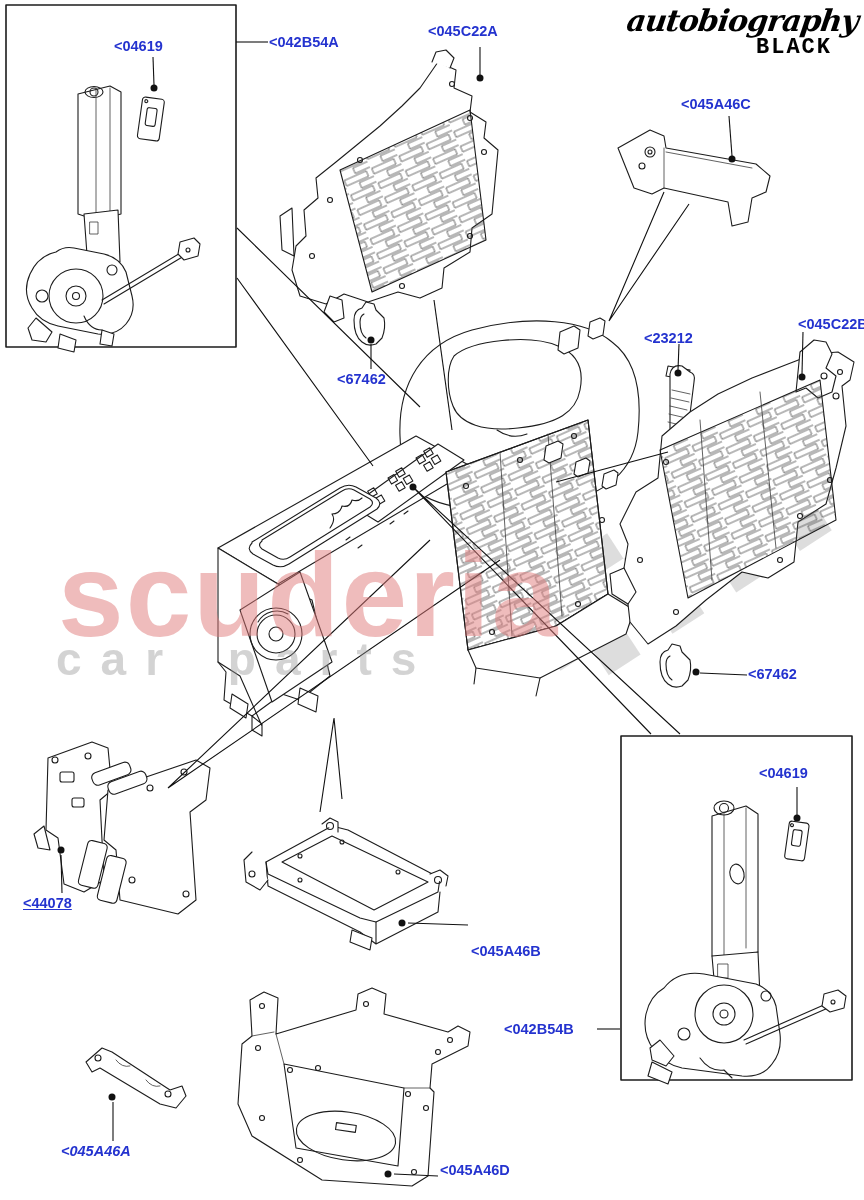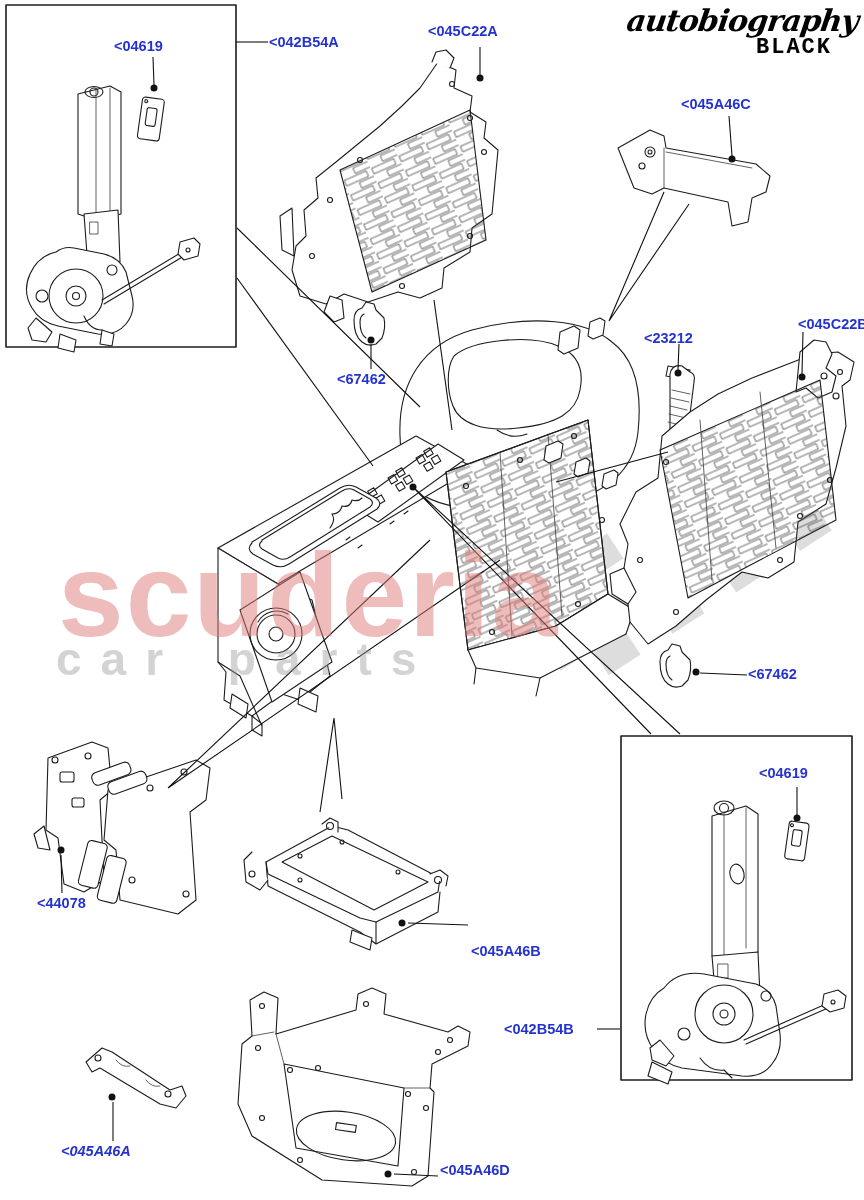--- a/index.html
+++ b/index.html
@@ -336,18 +336,18 @@
 </div>
 
 <div class="label" style="left:114px;top:38px;">&lt;04619</div>
 <div class="label" style="left:269px;top:34px;text-align:center;">&lt;042B54A</div>
 <div class="label" style="left:428px;top:23px;">&lt;045C22A</div>
 <div class="label" style="left:681px;top:96px;">&lt;045A46C</div>
 <div class="label" style="left:644px;top:330px;">&lt;23212</div>
 <div class="label" style="left:752px;top:316px;margin-left:46px;">&lt;045C22B</div>
 <div class="label" style="left:337px;top:371px;">&lt;67462</div>
 <div class="label" style="left:748px;top:666px;">&lt;67462</div>
-<div class="label" style="left:37px;top:895px;">&lt;44078</div>
+<div class="label" style="left:23px;top:895px;text-decoration:underline;">&lt;44078</div>
 <div class="label" style="left:471px;top:915px;margin-top:28px;">&lt;045A46B</div>
 <div class="label" style="left:504px;top:1021px;">&lt;042B54B</div>
 <div class="label" style="left:759px;top:765px;">&lt;04619</div>
 <div class="label" style="left:61px;top:1143px;font-style:italic;">&lt;045A46A</div>
 <div class="label" style="left:440px;top:1162px;">&lt;045A46D</div>
 
 </body></html>

